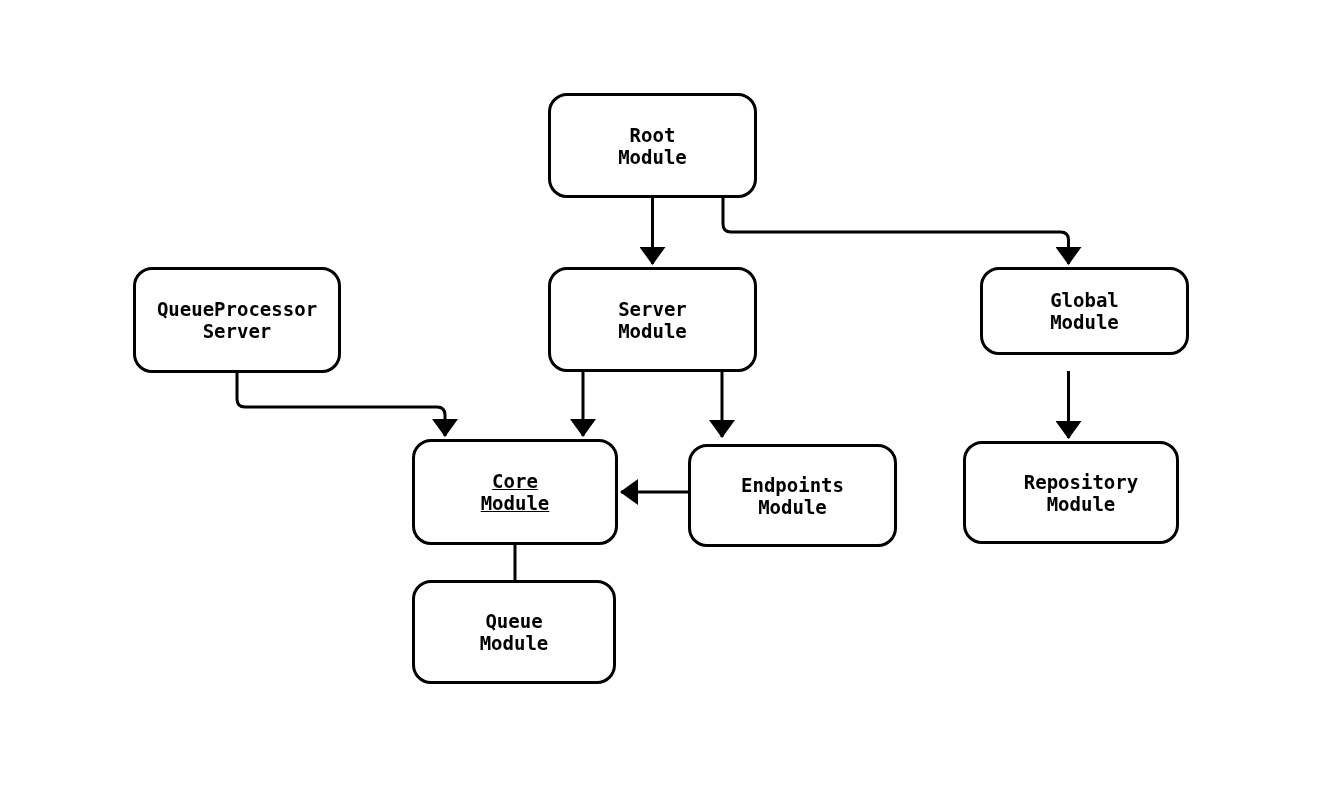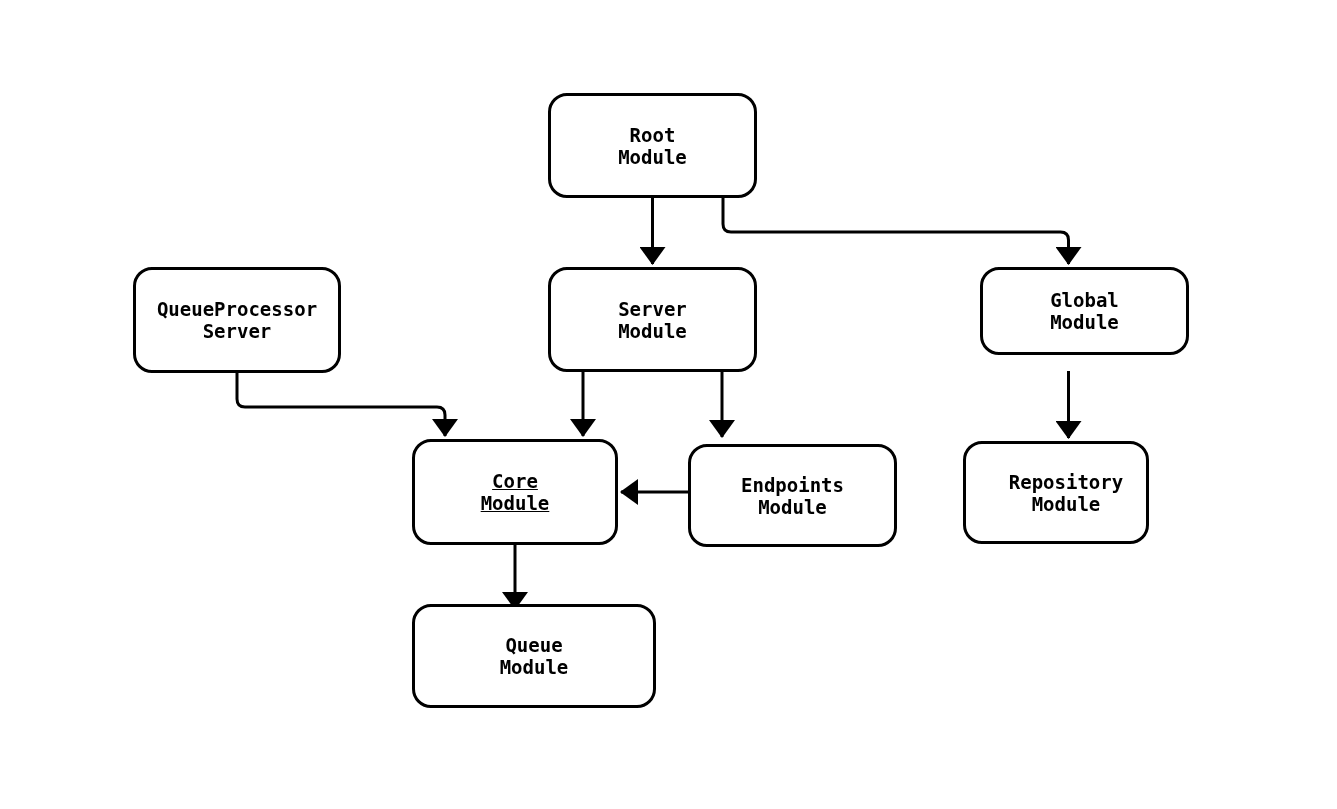--- a/index.html
+++ b/index.html
@@ -44,22 +44,22 @@
     font-size: 19px;
     line-height: 22px;
     white-space: pre-line;
   }
   .n-root          { left: 548px; top:  93px; width: 209px; height: 105px; }
   .n-queueprocessor{ left: 133px; top: 267px; width: 208px; height: 106px; }
   .n-server        { left: 548px; top: 267px; width: 209px; height: 105px; }
   .n-global        { left: 964px; top: 267px; width: 209px; height: 88px; margin-left: 16px; }
   .n-core          { left: 412px; top: 439px; width: 206px; height: 106px; text-decoration: underline; }
   .n-endpoints     { left: 688px; top: 444px; width: 209px; height: 103px; }
-  .n-repository    { left: 963px; top: 441px; width: 186px; height: 103px; padding-left: 20px; }
-  .n-queue         { left: 412px; top: 604px; width: 244px; height: 104px; }
+  .n-repository    { left: 963px; top: 441px; width: 216px; height: 103px; padding-left: 20px; }
+  .n-queue         { left: 412px; top: 580px; width: 204px; height: 104px; }
 </style>
 </head>
 <body>
 
 <div class="canvas">
 
   <svg class="edges-layer" width="1337" height="809" viewBox="0 0 1337 809" xmlns="http://www.w3.org/2000/svg">
     <defs>
       <marker id="arrowhead" viewBox="0 0 18 26" refX="17" refY="13" markerWidth="18" markerHeight="26" markerUnits="userSpaceOnUse" orient="auto">
         <path d="M0,0 L18,13 L0,26 Z" fill="#000000"></path>

